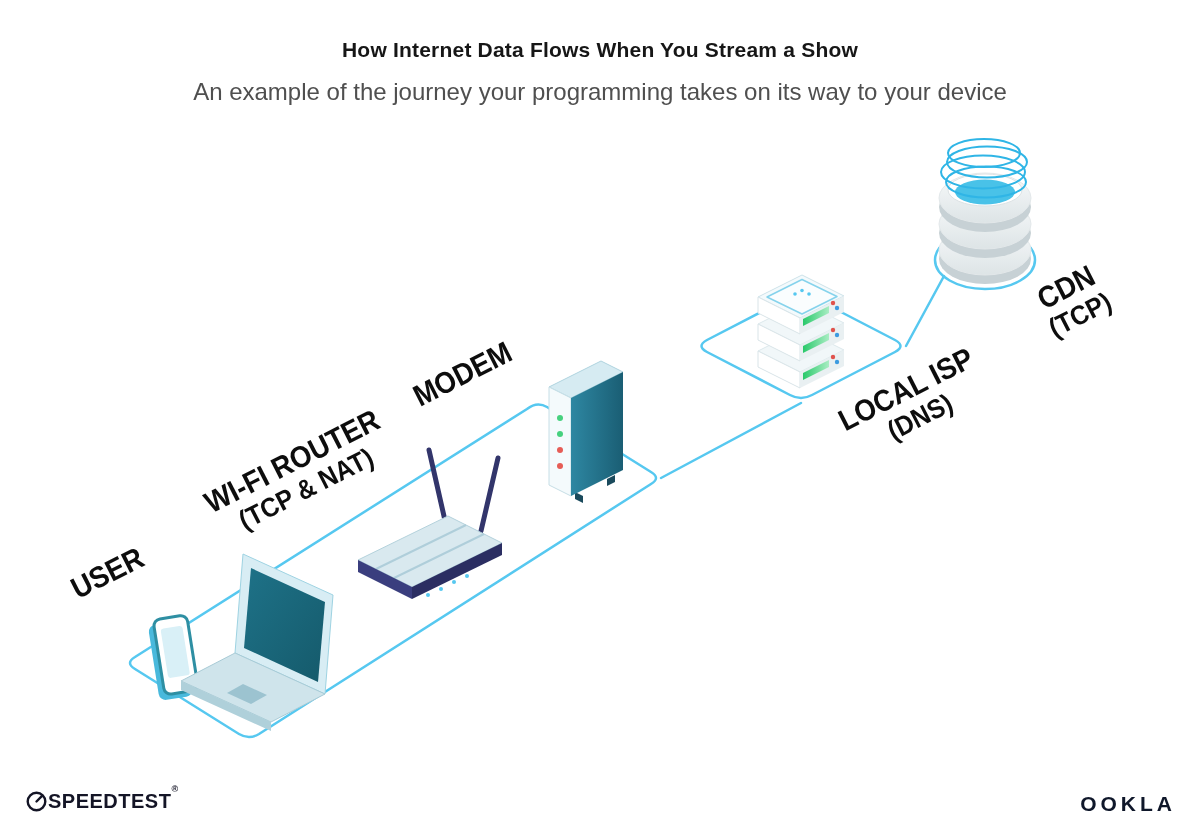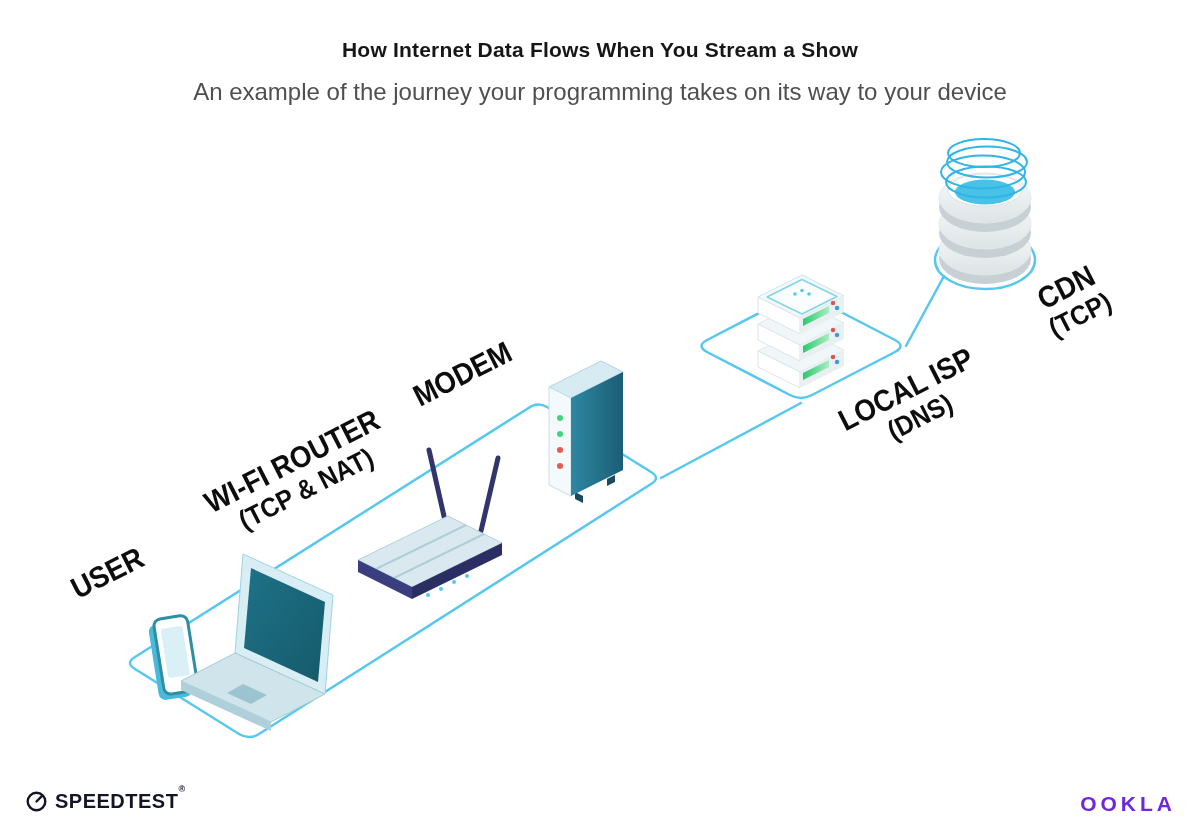--- a/index.html
+++ b/index.html
@@ -6,25 +6,25 @@
   body{width:1200px;height:836px;position:relative;overflow:hidden;
        font-family:"Liberation Sans", sans-serif;}
   .title{position:absolute;top:38px;left:0;width:1200px;text-align:center;
          font-size:21px;font-weight:700;color:#161616;letter-spacing:.2px;}
   .subtitle{position:absolute;top:78px;left:0;width:1200px;text-align:center;
          font-size:24px;font-weight:400;color:#4f4f4f;}
   .diagram{position:absolute;top:0;left:0;}
   .node-label{font-family:"Liberation Sans", sans-serif;font-weight:700;fill:#0d0d0d;}
   .node-label.main{font-size:30px;}
   .node-label.sub{font-size:27px;}
-  .footer-left{position:absolute;left:25px;top:790px;display:flex;align-items:center;gap:7px;}
+  .footer-left{position:absolute;left:25px;top:790px;display:flex;align-items:center;}
   .speedtest-text{font-size:20px;font-weight:700;color:#141526;letter-spacing:.5px;}
   .speedtest-tm{font-size:9px;font-weight:700;color:#141526;vertical-align:top;position:relative;top:-6px;}
   .footer-right{position:absolute;right:24px;top:792px;font-size:21px;font-weight:700;
-                color:#6d28d9;letter-spacing:4px;}
+                color:#0f172a;letter-spacing:4px;}
 </style>
 </head>
 <body>
 
 <div class="title">How Internet Data Flows When You Stream a Show</div>
 <div class="subtitle">An example of the journey your programming takes on its way to your device</div>
 
 <svg class="diagram" width="1200" height="836" viewBox="0 0 1200 836">
   <defs>
     <linearGradient id="modemGrad" x1="0" y1="0" x2="1" y2="0">

